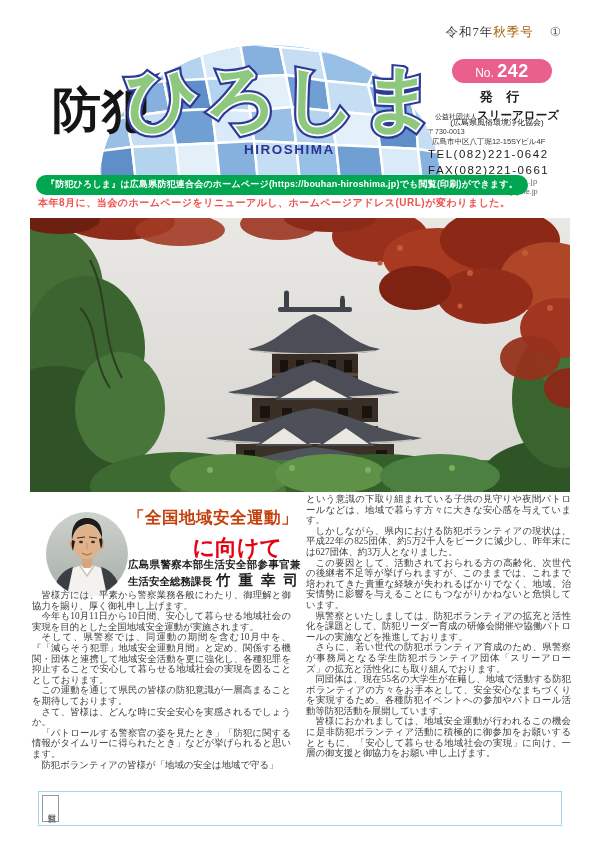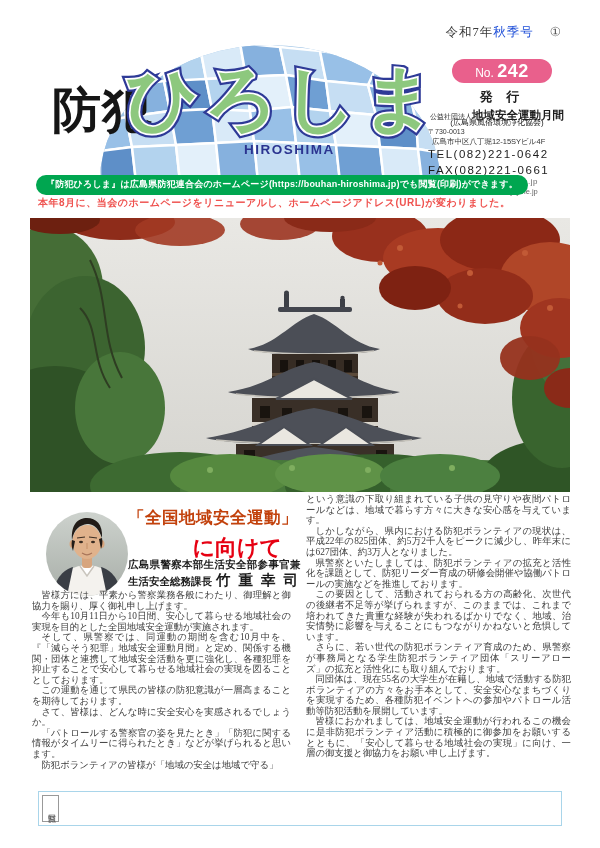--- a/index.html
+++ b/index.html
@@ -3,21 +3,21 @@
 <meta charset="utf-8">
 <style>
   html,body{margin:0;padding:0;background:#fff;}
   .page{position:relative;width:600px;height:848px;background:#ffffff;overflow:hidden;
         font-family:"Liberation Sans",sans-serif;}
   .abs{position:absolute;}
 
   
   .meta-line{top:24px;right:38px;font-family:"Liberation Serif","DejaVu Serif",serif;
              font-size:12.5px;color:#3a3a3a;letter-spacing:1px;}
-  .meta-line .season{color:#1d4ed8;}
+  .meta-line .season{color:#a16207;}
   .meta-line .pageno{margin-left:16px;color:#555;}
 
   
   .dome{left:100px;top:45px;width:340px;height:135px;}
   .logo-black{left:52px;top:86px;font-size:49px;font-weight:900;color:#151515;letter-spacing:1px;line-height:1;}
   .logo-green-wrap{left:126px;top:62px;width:330px;height:110px;line-height:1;text-align:center;}
   .logo-green-wrap span{position:absolute;left:0;top:0;font-size:72px;font-weight:bold;letter-spacing:5px;white-space:nowrap;}
   .lg-outline{-webkit-text-stroke:8px #2e3a97;color:transparent;}
   .lg-white{-webkit-text-stroke:3.5px #ffffff;color:transparent;}
   .lg-fill{color:#8dc87e;}
@@ -133,21 +133,21 @@
     <span class="lg-white">ひろしま</span>
     <span class="lg-fill">ひろしま</span>
   </div>
   <div class="abs logo-roman">HIROSHIMA</div>
 
   <div class="abs badge">
     <span>No.</span> <b>242</b>
   </div>
   <div class="abs pub-heading">発 行</div>
   <div class="abs pub-org">
-    <span class="prefix">公益社団法人</span><span class="name">地域安全運動月間</span>
+    <span class="prefix">公益社団法人</span><span class="name">スリーアローズ</span>
   </div>
   <div class="abs pub-sub">(広島県風俗環境浄化協会)</div>
   <div class="abs addr">
     <div class="postal">〒730-0013</div>
     <div class="street">広島市中区八丁堀12-15SYビル4F</div>
     <div class="tel">TEL(082)221-0642</div>
     <div class="fax">FAX(082)221-0661</div>
     <div class="url">https://bouhan-hiroshima.jp</div>
     <div class="email">E-MAIL bouhan@do5.enjoy.ne.jp</div>
   </div>
@@ -303,22 +303,22 @@
     <p>今年も10月11日から10日間、安心して暮らせる地域社会の実現を目的とした全国地域安全運動が実施されます。</p>
     <p>そして、県警察では、同運動の期間を含む10月中を、『「減らそう犯罪」地域安全運動月間』と定め、関係する機関・団体と連携して地域安全活動を更に強化し、各種犯罪を抑止することで安心して暮らせる地域社会の実現を図ることとしております。</p>
     <p>この運動を通じて県民の皆様の防犯意識が一層高まることを期待しております。</p>
     <p>さて、皆様は、どんな時に安全安心を実感されるでしょうか。</p>
     <p>「パトロールする警察官の姿を見たとき」「防犯に関する情報がタイムリーに得られたとき」などが挙げられると思います。</p>
     <p>防犯ボランティアの皆様が「地域の安全は地域で守る」</p>
   </div>
   <div class="abs bodycol col-right">
     <p class="cont">という意識の下取り組まれている子供の見守りや夜間パトロールなどは、地域で暮らす方々に大きな安心感を与えています。</p>
     <p>しかしながら、県内における防犯ボランティアの現状は、平成22年の825団体、約5万2千人をピークに減少し、昨年末には627団体、約3万人となりました。</p>
+    <p>この要因として、活動されておられる方の高齢化、次世代の後継者不足等が挙げられますが、このままでは、これまで培われてきた貴重な経験が失われるばかりでなく、地域、治安情勢に影響を与えることにもつながりかねないと危惧しています。</p>
     <p>県警察といたしましては、防犯ボランティアの拡充と活性化を課題として、防犯リーダー育成の研修会開催や協働パトロールの実施などを推進しております。</p>
-    <p>この要因として、活動されておられる方の高齢化、次世代の後継者不足等が挙げられますが、このままでは、これまで培われてきた貴重な経験が失われるばかりでなく、地域、治安情勢に影響を与えることにもつながりかねないと危惧しています。</p>
     <p>さらに、若い世代の防犯ボランティア育成のため、県警察が事務局となる学生防犯ボランティア団体「スリーアローズ」の拡充と活性化にも取り組んでおります。</p>
     <p>同団体は、現在55名の大学生が在籍し、地域で活動する防犯ボランティアの方々をお手本として、安全安心なまちづくりを実現するため、各種防犯イベントへの参加やパトロール活動等防犯活動を展開しています。</p>
     <p>皆様におかれましては、地域安全運動が行われるこの機会に是非防犯ボランティア活動に積極的に御参加をお願いするとともに、「安心して暮らせる地域社会の実現」に向け、一層の御支援と御協力をお願い申し上げます。</p>
   </div>
 
   <div class="abs kairan-box">
     <div class="kairan-cell">回覧</div>
   </div>
 
 </div>

